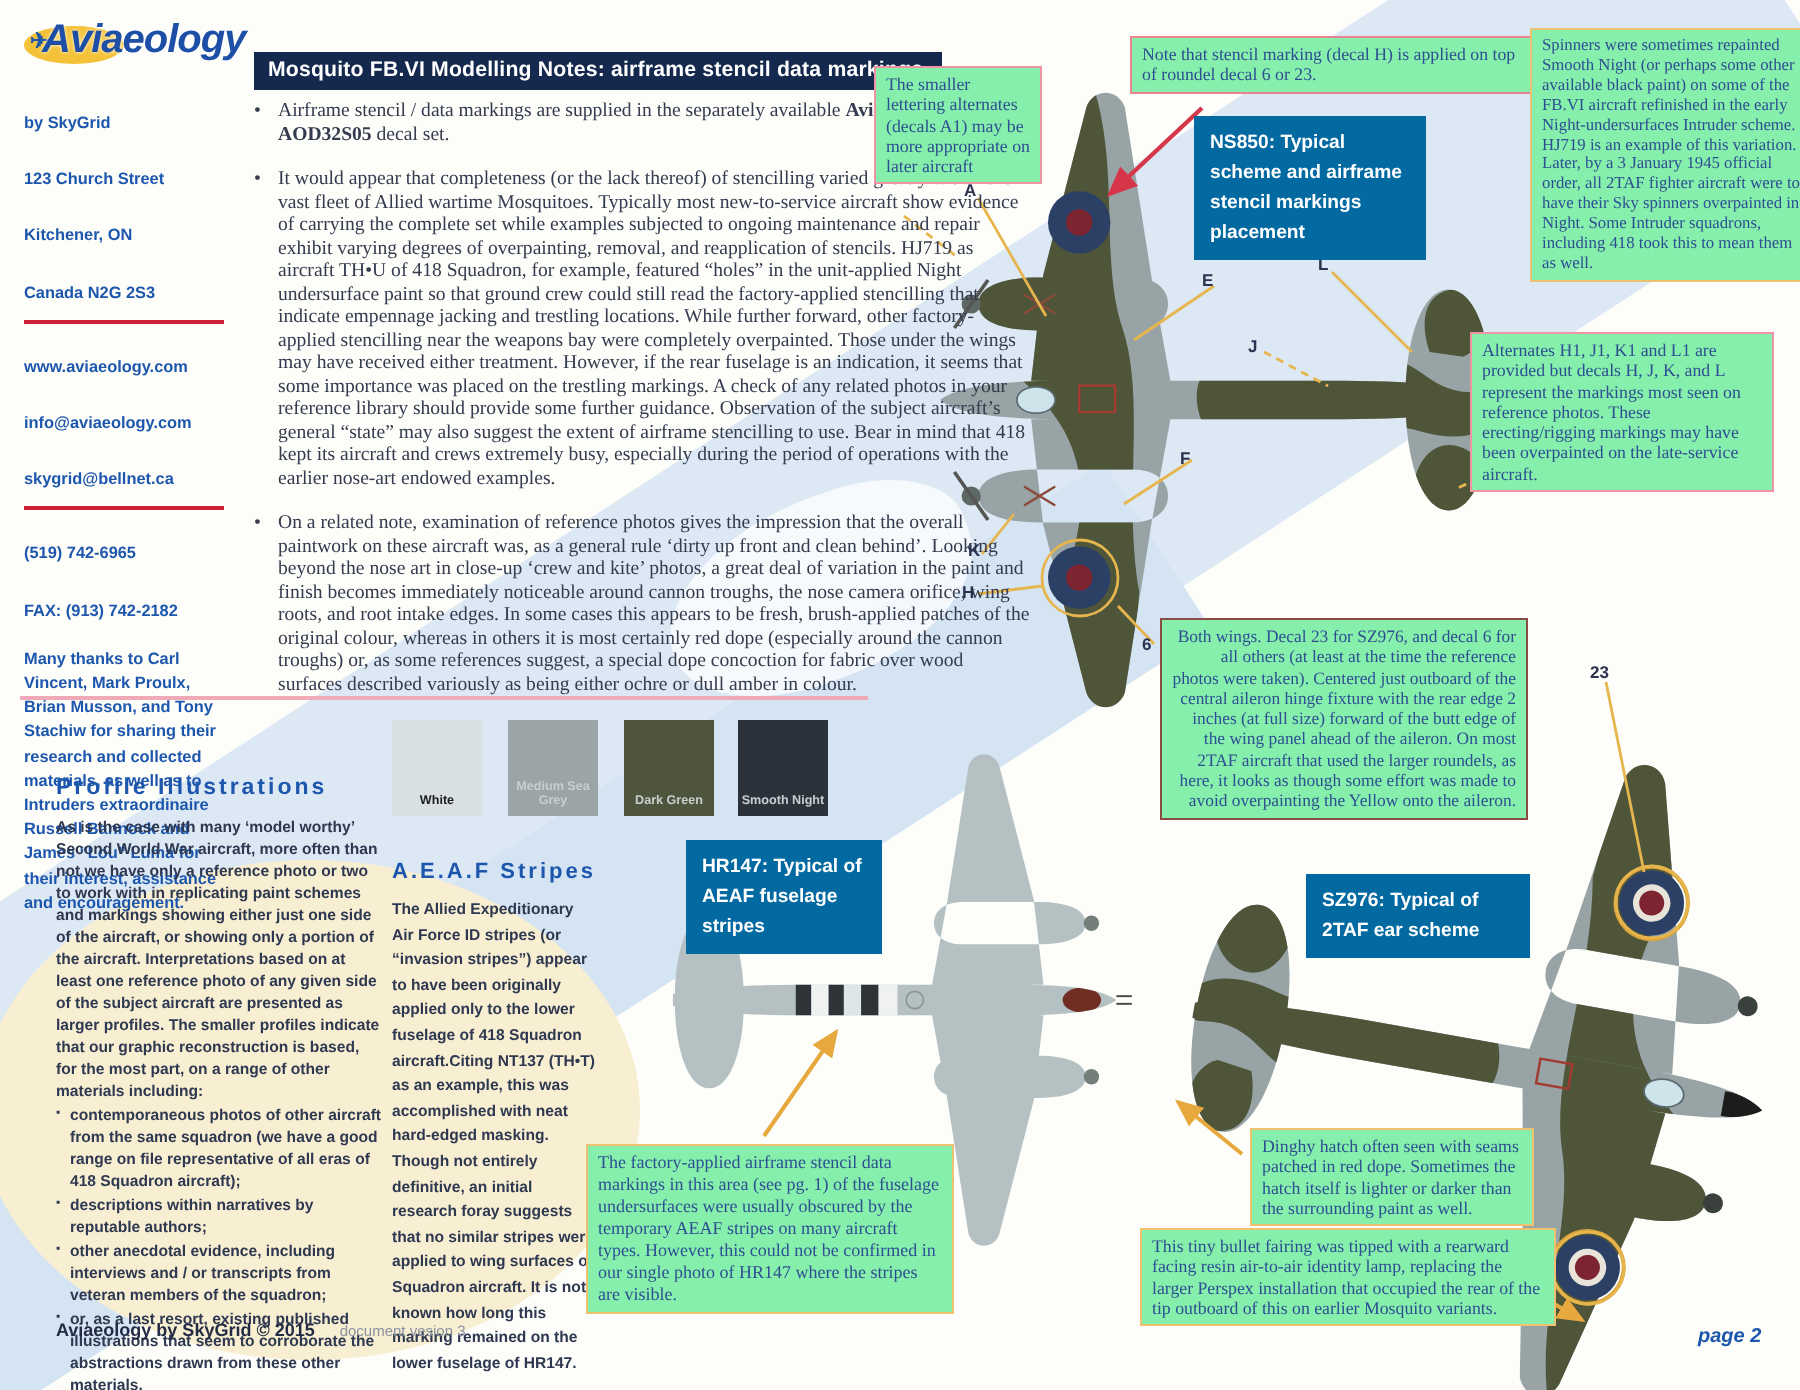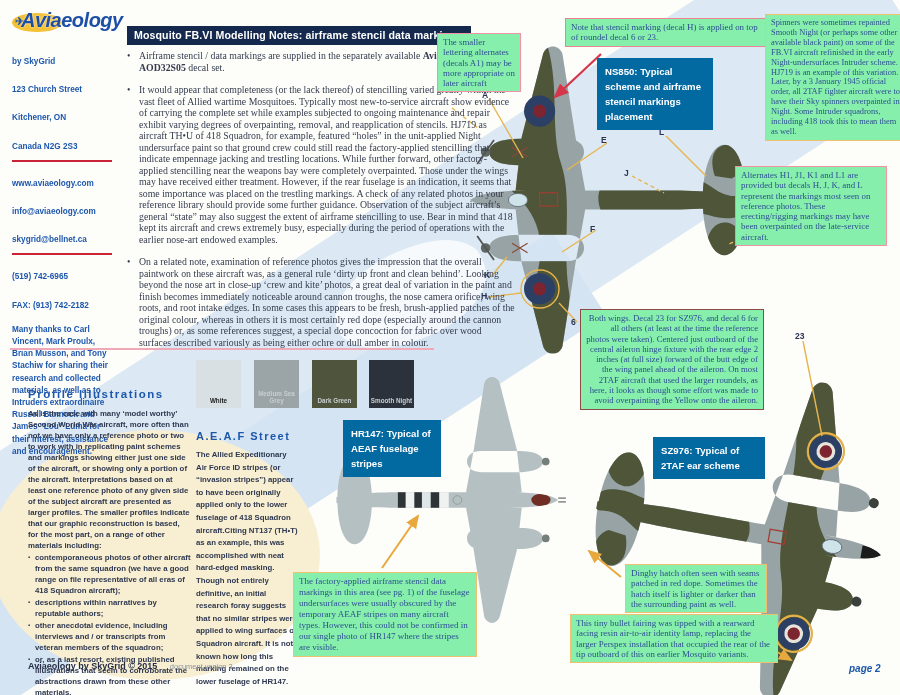--- a/index.html
+++ b/index.html
@@ -241,21 +241,21 @@
 
   <div class="abs sec-heading" style="left:28px;top:388px">Profile Illustrations</div>
   <div class="abs sec-body" style="left:28px;top:408px;width:164px">
     <p>As is the case with many ‘model worthy’ Second World War aircraft, more often than not we have only a reference photo or two to work with in replicating paint schemes and markings showing either just one side of the aircraft, or showing only a portion of the aircraft. Interpretations based on at least one reference photo of any given side of the subject aircraft are presented as larger profiles. The smaller profiles indicate that our graphic reconstruction is based, for the most part, on a range of other materials including:</p>
     <p class="sq-item">contemporaneous photos of other aircraft from the same squadron (we have a good range on file representative of all eras of 418 Squadron aircraft);</p>
     <p class="sq-item">descriptions within narratives by reputable authors;</p>
     <p class="sq-item">other anecdotal evidence, including interviews and / or transcripts from veteran members of the squadron;</p>
     <p class="sq-item">or, as a last resort, existing published illustrations that seem to corroborate the abstractions drawn from these other materials.</p>
   </div>
 
-  <div class="abs sec-heading" style="left:196px;top:430px;font-size:11px">A.E.A.F Street</div>
+  <div class="abs sec-heading" style="left:196px;top:430px;font-size:11px">A.E.A.F Stripes</div>
   <div class="abs sec-body" style="left:196px;top:449px;width:102px;line-height:12.6px">The Allied Expeditionary Air Force ID stripes (or “invasion stripes”) appear to have been originally applied only to the lower fuselage of 418 Squadron aircraft.Citing NT137 (TH•T) as an example, this was accomplished with neat hard-edged masking. Though not entirely definitive, an initial research foray suggests that no similar stripes were applied to wing surfaces of Squadron aircraft. It is not known how long this marking remained on the lower fuselage of HR147.</div>
 
   <div class="abs footer">
     <span class="footer-main">Aviaeology by SkyGrid © 2015</span>
     <span class="footer-ver">document vesion 3</span>
   </div>
   <div class="abs page-num">page 2</div>
 
   <div class="abs bluebox" style="left:597px;top:58px;width:100px">NS850: Typical scheme and airframe stencil markings placement</div>
   <div class="abs bluebox" style="left:343px;top:420px;width:82px">HR147: Typical of AEAF fuselage stripes</div>

